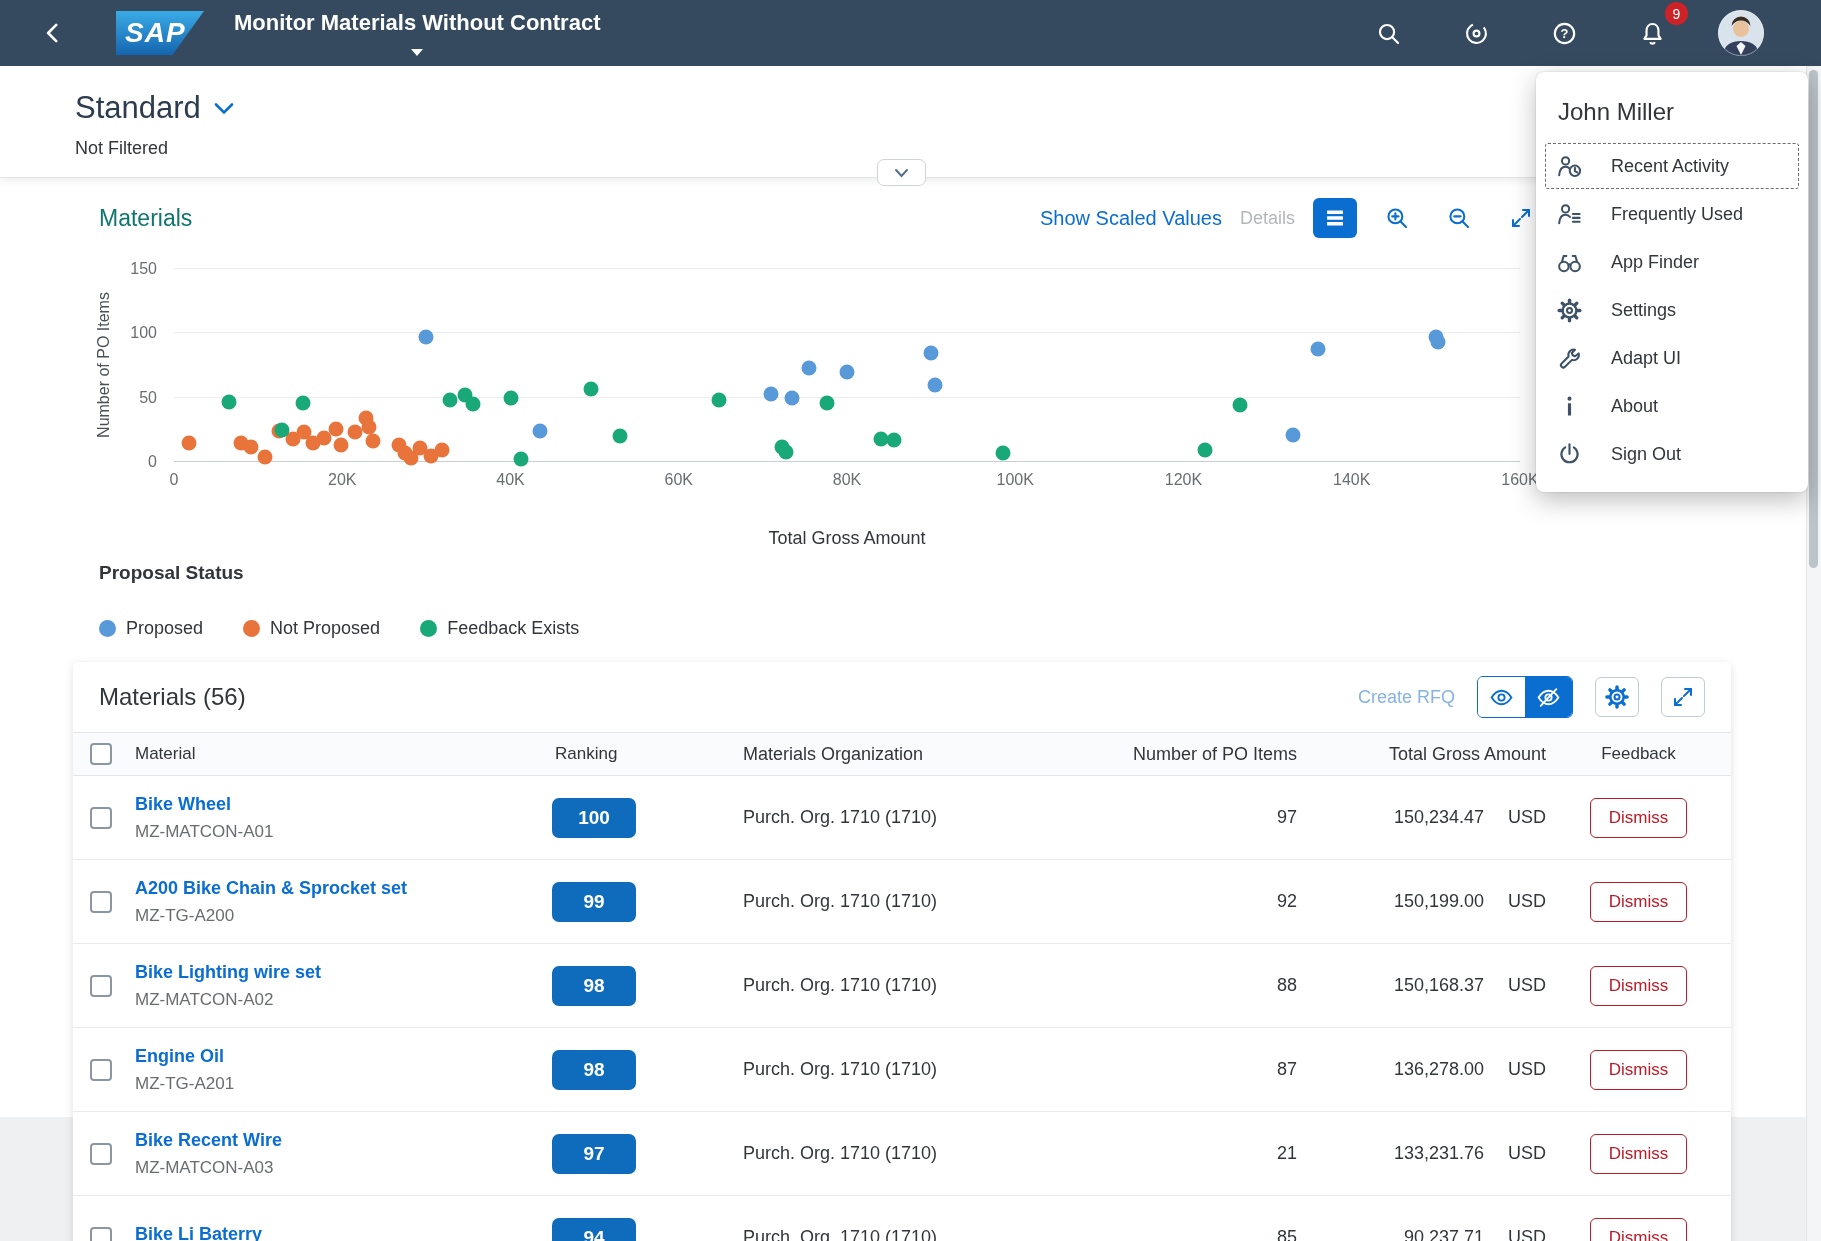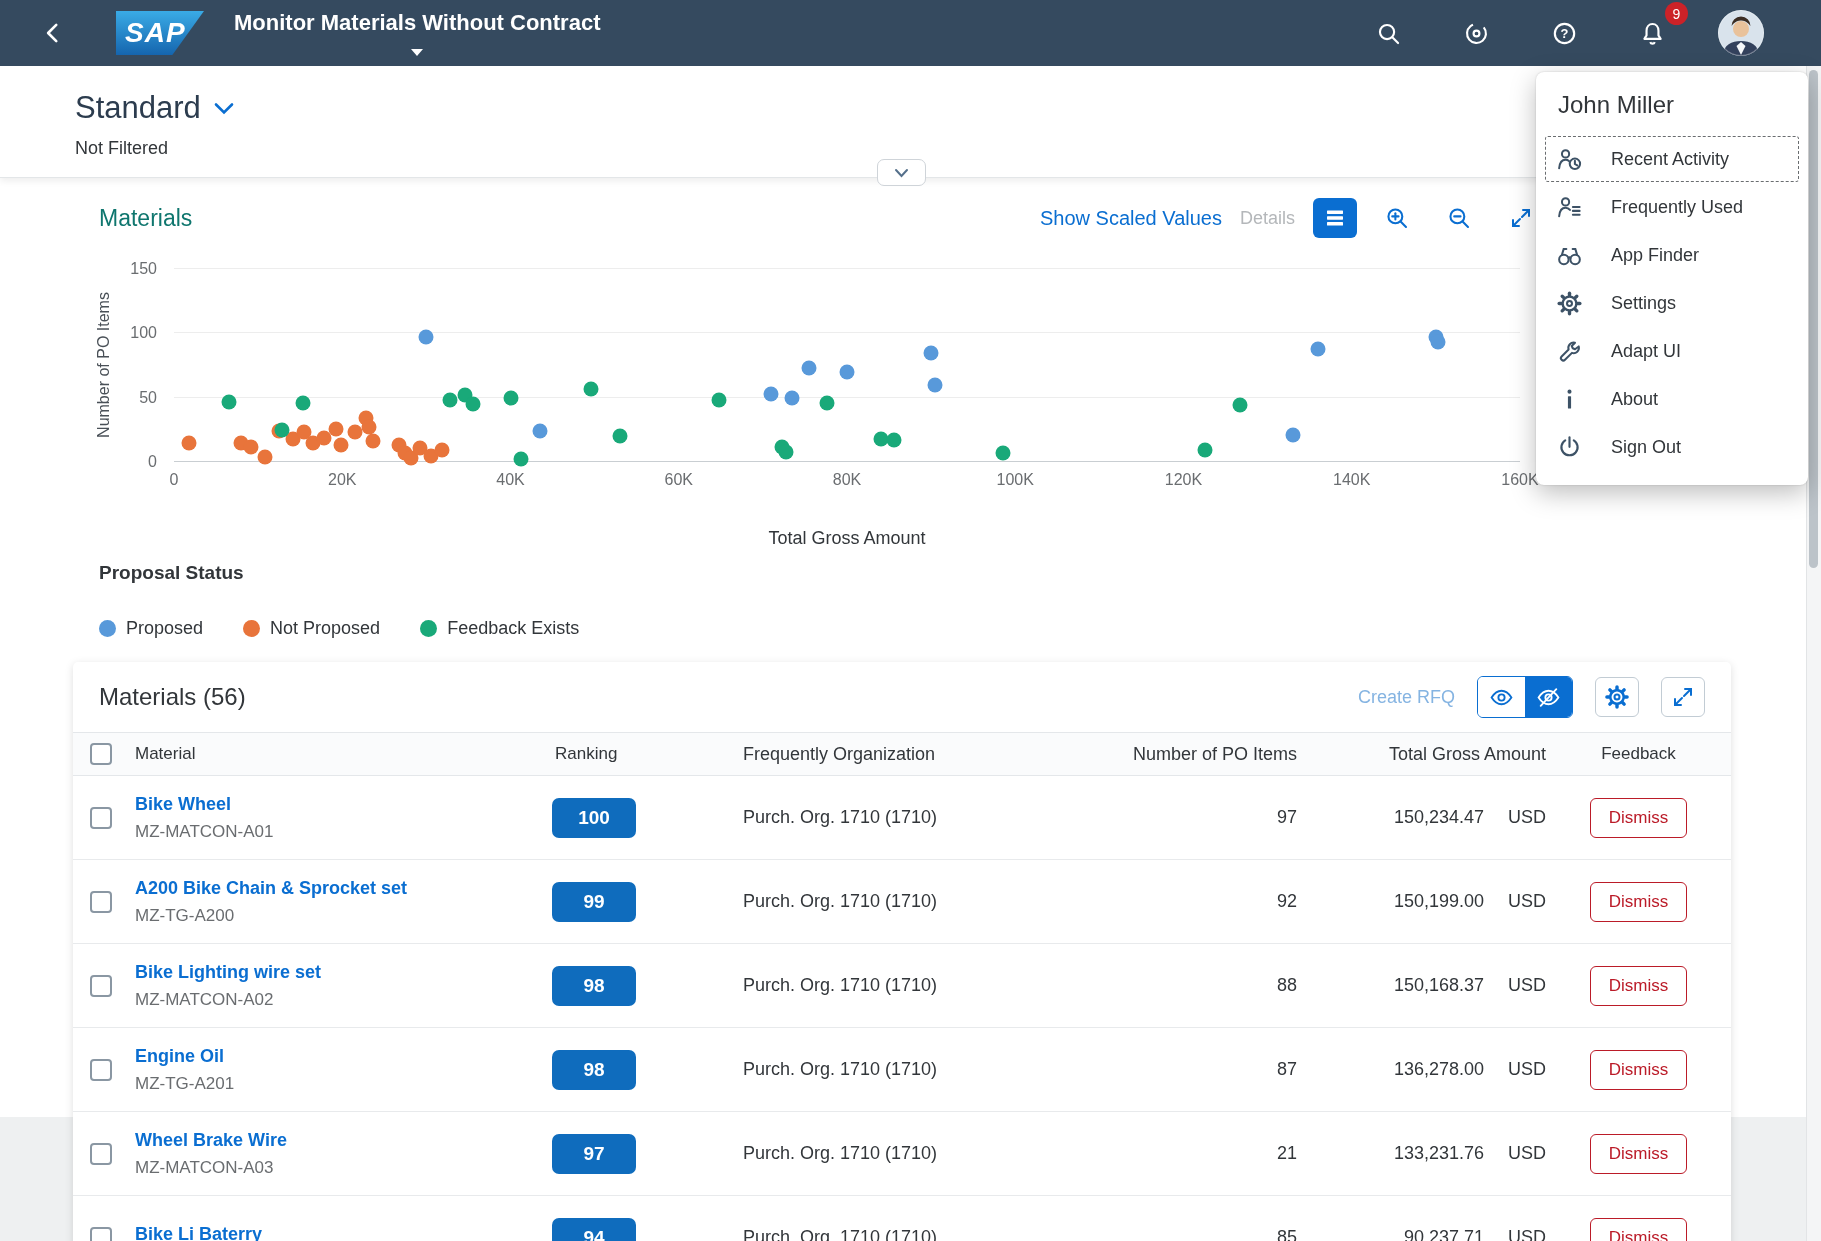--- a/index.html
+++ b/index.html
@@ -106,21 +106,21 @@
   .num { text-align:right; font-size:18px; padding-right:6px; }
   .col-amount { display:flex; justify-content:flex-end; gap:24px; font-size:18px; }
   .thead .col-amount { display:block; text-align:right; }
   .col-feedback { display:flex; justify-content:center; font-size:17px; }
   .dismiss { padding:9px 18px; background:#fff; border:1px solid var(--negative,#bb1b28); color:var(--negative,#bb1b28); border-radius:6px; font-size:17px; }
 
   
   .popover {
     position:absolute; left:1536px; top:72px; width:272px; z-index:50; background:#fff;
     border-radius:8px; box-shadow:0 8px 26px rgba(0,0,0,.26), 0 0 2px rgba(0,0,0,.18);
-    padding:1px 8px 14px;
+    padding:8px 8px 14px;
   }
   .popover-name { font-size:24px; color:#32363a; padding:18px 14px 16px; }
   .menu-item { position:relative; display:flex; align-items:center; gap:28px; height:48px; padding:0 12px; font-size:18px; color:#32363a; cursor:pointer; }
   .menu-item svg { flex:none; }
   .menu-item.focused::after { content:""; position:absolute; inset:1px; border:1px dashed #6a6d70; border-radius:3px; pointer-events:none; }
 
   
   .scrollbar { position:absolute; right:0; top:66px; bottom:0; width:15px; background:#f4f5f6; border-left:1px solid #e2e4e6; z-index:45; }
   .thumb { position:absolute; top:4px; left:2px; width:9px; height:498px; border-radius:5px; background:#bcc3c9; cursor:grab; }
 </style>
@@ -390,21 +390,21 @@
       </button>
     </div>
   </div>
 
   <div class="thead">
     <div class="col-check">
         <span class="checkbox"></span>
       </div>
     <div class="col-material">Material</div>
     <div class="col-ranking">Ranking</div>
-    <div class="col-org">Frequently Organization</div>
+    <div class="col-org">Materials Organization</div>
     <div class="num">Number of PO Items</div>
     <div class="col-amount">Total Gross Amount</div>
     <div class="col-feedback">Feedback</div>
   </div>
 
   <div class="trow">
     <div class="col-check">
         <span class="checkbox"></span>
       </div>
     <div class="col-material">
@@ -489,21 +489,21 @@
     <div class="col-feedback">
         <button class="dismiss">Dismiss</button>
       </div>
   </div>
 
   <div class="trow">
     <div class="col-check">
         <span class="checkbox"></span>
       </div>
     <div class="col-material">
-      <a class="mat-name">Wheel Brake Wire</a>
+      <a class="mat-name">Bike Recent Wire</a>
       <div class="mat-code">MZ-MATCON-A03</div>
     </div>
     <div class="col-ranking">
         <span class="badge-rank">97</span>
       </div>
     <div class="col-org">Purch. Org. 1710 (1710)</div>
     <div class="num">21</div>
     <div class="col-amount">
         <span>133,231.76</span>
         <span>USD</span>

